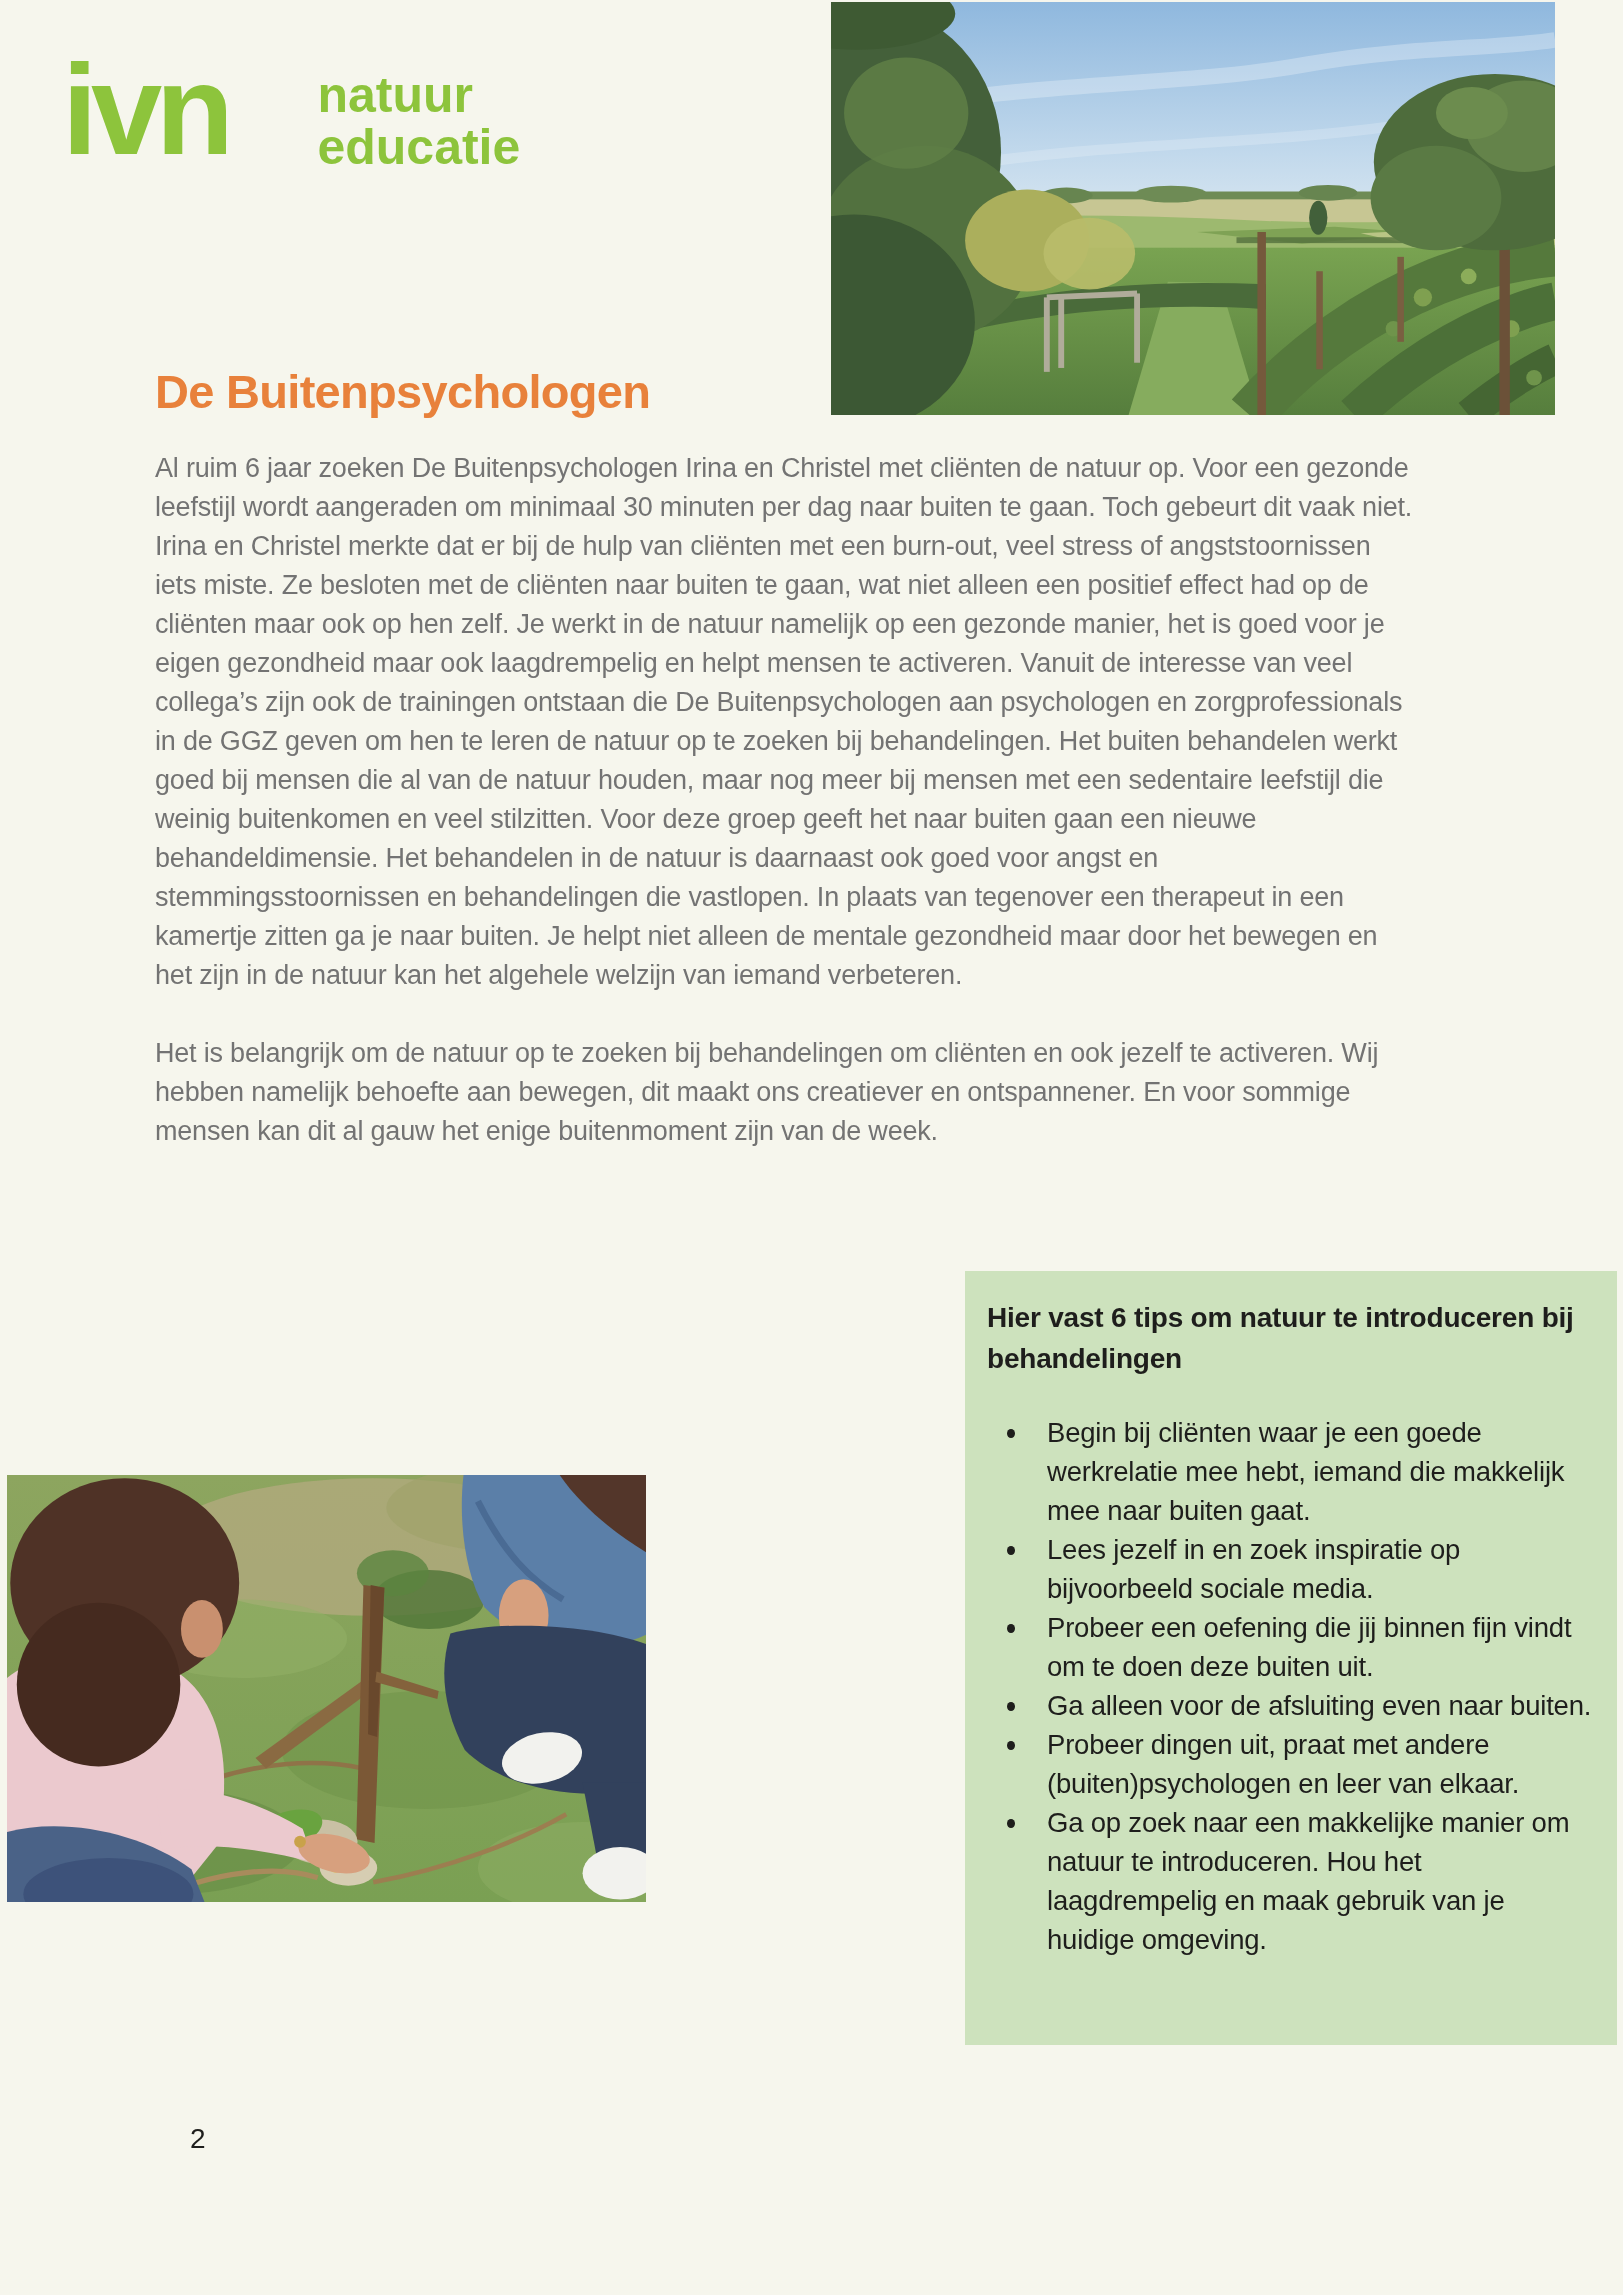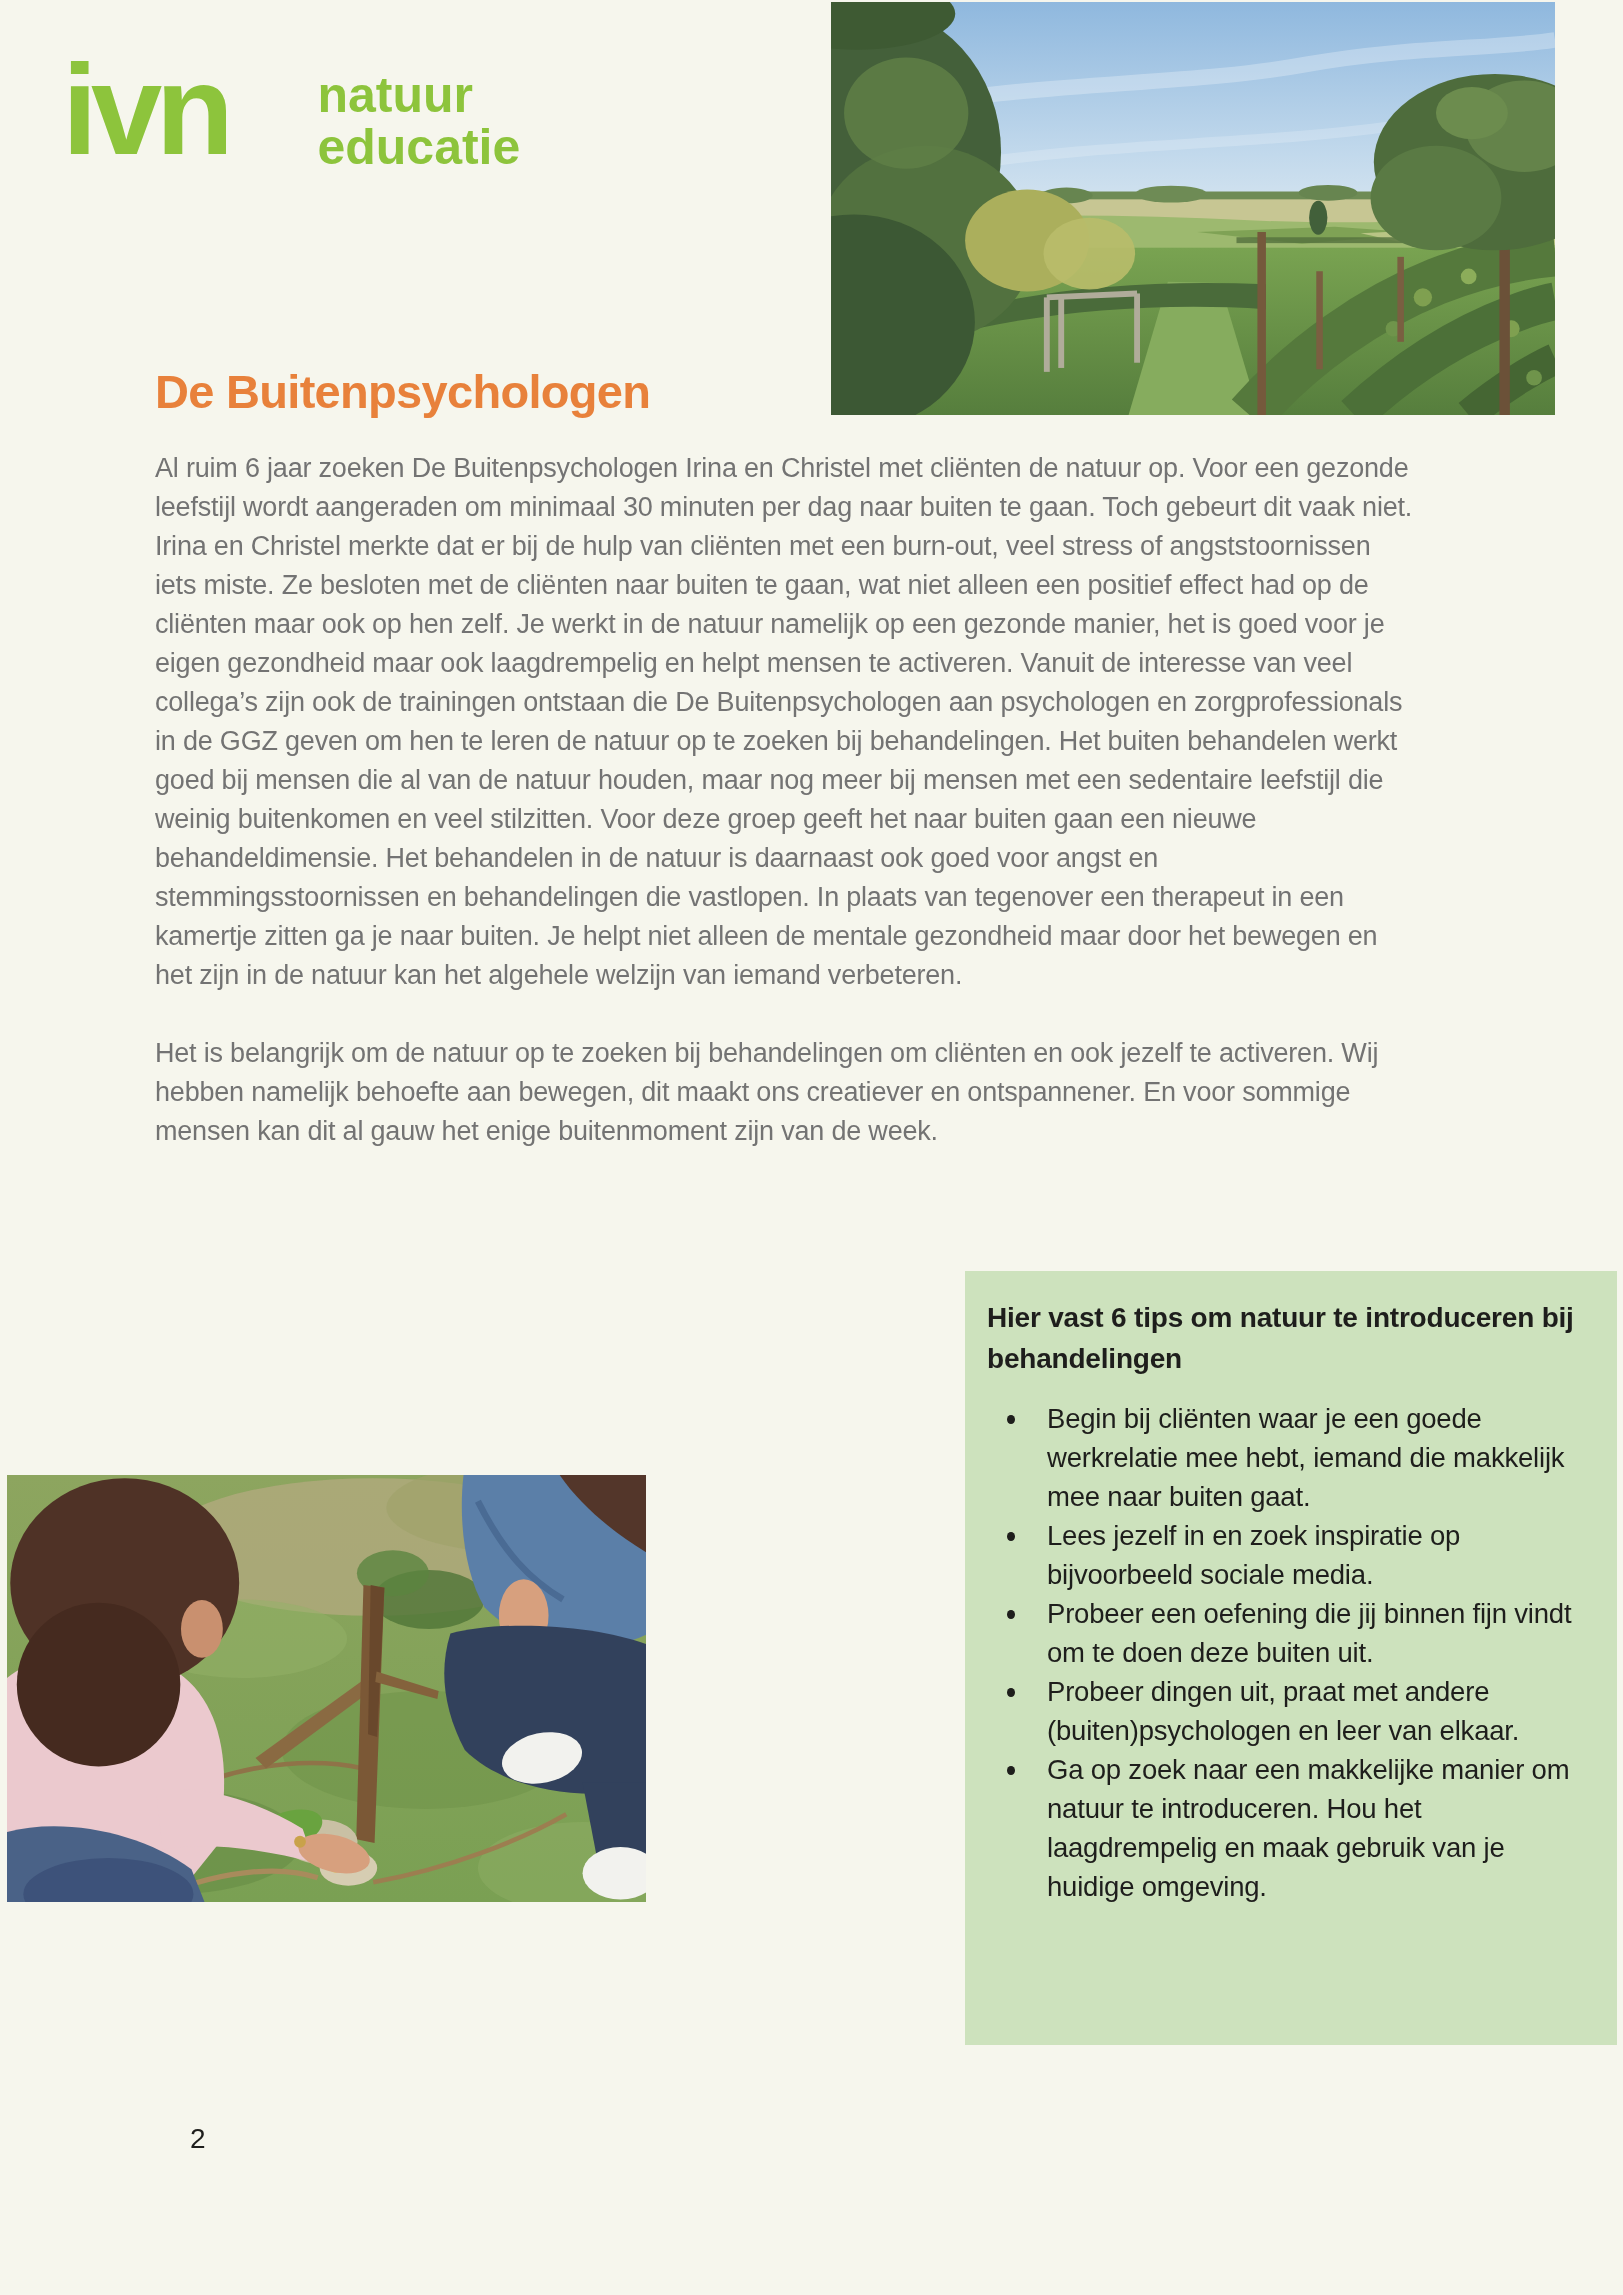--- a/index.html
+++ b/index.html
@@ -45,21 +45,21 @@
 
   
   .tips-box {
     position:absolute; left:965px; top:1271px;
     width:652px; height:774px;
     background:#CDE2BD; padding:26px 25px 26px 22px;
     color:#1E1E1C;
   }
   .tips-title {
     font-weight:bold; font-size:28px; line-height:41px;
-    letter-spacing:-0.2px; margin-bottom:20px;
+    letter-spacing:-0.2px; margin-bottom:34px;
   }
   .tips-list { list-style:none; }
   .tips-list li {
     position:relative; padding-left:60px;
     font-size:27.5px; line-height:39px; letter-spacing:-0.2px;
   }
   .tips-list .dot {
     position:absolute; left:19.6px; top:15.7px;
     width:8.5px; height:9.8px; border-radius:50%;
     background:#1E1E1C;
@@ -162,20 +162,21 @@
     <p>Al ruim 6 jaar zoeken De Buitenpsychologen Irina en Christel met cliënten de natuur op. Voor een gezonde leefstijl wordt aangeraden om minimaal 30 minuten per dag naar buiten te gaan. Toch gebeurt dit vaak niet. Irina en Christel merkte dat er bij de hulp van cliënten met een burn-out, veel stress of angststoornissen iets miste. Ze besloten met de cliënten naar buiten te gaan, wat niet alleen een positief effect had op de cliënten maar ook op hen zelf. Je werkt in de natuur namelijk op een gezonde manier, het is goed voor je eigen gezondheid maar ook laagdrempelig en helpt mensen te activeren. Vanuit de interesse van veel collega’s zijn ook de trainingen ontstaan die De Buitenpsychologen aan psychologen en zorgprofessionals in de GGZ geven om hen te leren de natuur op te zoeken bij behandelingen. Het buiten behandelen werkt goed bij mensen die al van de natuur houden, maar nog meer bij mensen met een sedentaire leefstijl die weinig buitenkomen en veel stilzitten. Voor deze groep geeft het naar buiten gaan een nieuwe behandeldimensie. Het behandelen in de natuur is daarnaast ook goed voor angst en stemmingsstoornissen en behandelingen die vastlopen. In plaats van tegenover een therapeut in een kamertje zitten ga je naar buiten. Je helpt niet alleen de mentale gezondheid maar door het bewegen en het zijn in de natuur kan het algehele welzijn van iemand verbeteren.</p>
     <p>Het is belangrijk om de natuur op te zoeken bij behandelingen om cliënten en ook jezelf te activeren. Wij hebben namelijk behoefte aan bewegen, dit maakt ons creatiever en ontspannener. En voor sommige mensen kan dit al gauw het enige buitenmoment zijn van de week.</p>
   </div>
 
   <aside class="tips-box">
     <div class="tips-title">Hier vast 6 tips om natuur te introduceren bij behandelingen</div>
     <ul class="tips-list">
       <li><span class="dot"></span><span>Begin bij cliënten waar je een goede werkrelatie mee hebt, iemand die makkelijk mee naar buiten gaat.</span></li>
       <li><span class="dot"></span><span>Lees jezelf in en zoek inspiratie op bijvoorbeeld sociale media.</span></li>
       <li><span class="dot"></span><span>Probeer een oefening die jij binnen fijn vindt om te doen deze buiten uit.</span></li>
+      <li><span class="dot"></span><span>Ga alleen voor de afsluiting even naar buiten.</span></li>
       <li><span class="dot"></span><span>Probeer dingen uit, praat met andere (buiten)psychologen en leer van elkaar.</span></li>
       <li><span class="dot"></span><span>Ga op zoek naar een makkelijke manier om natuur te introduceren. Hou het laagdrempelig en maak gebruik van je huidige omgeving.</span></li>
     </ul>
   </aside>
 
   <div class="photo bottom-photo" role="img" aria-label="Two people crouching on grass arranging sticks, stones and a leaf around an upright branch">
     <svg viewBox="0 0 977 652" preserveAspectRatio="none">
       <defs>
         <linearGradient id="lawn" x1="0" y1="0" x2="0" y2="1">
           <stop offset="0" stop-color="#8DA55F"></stop>

